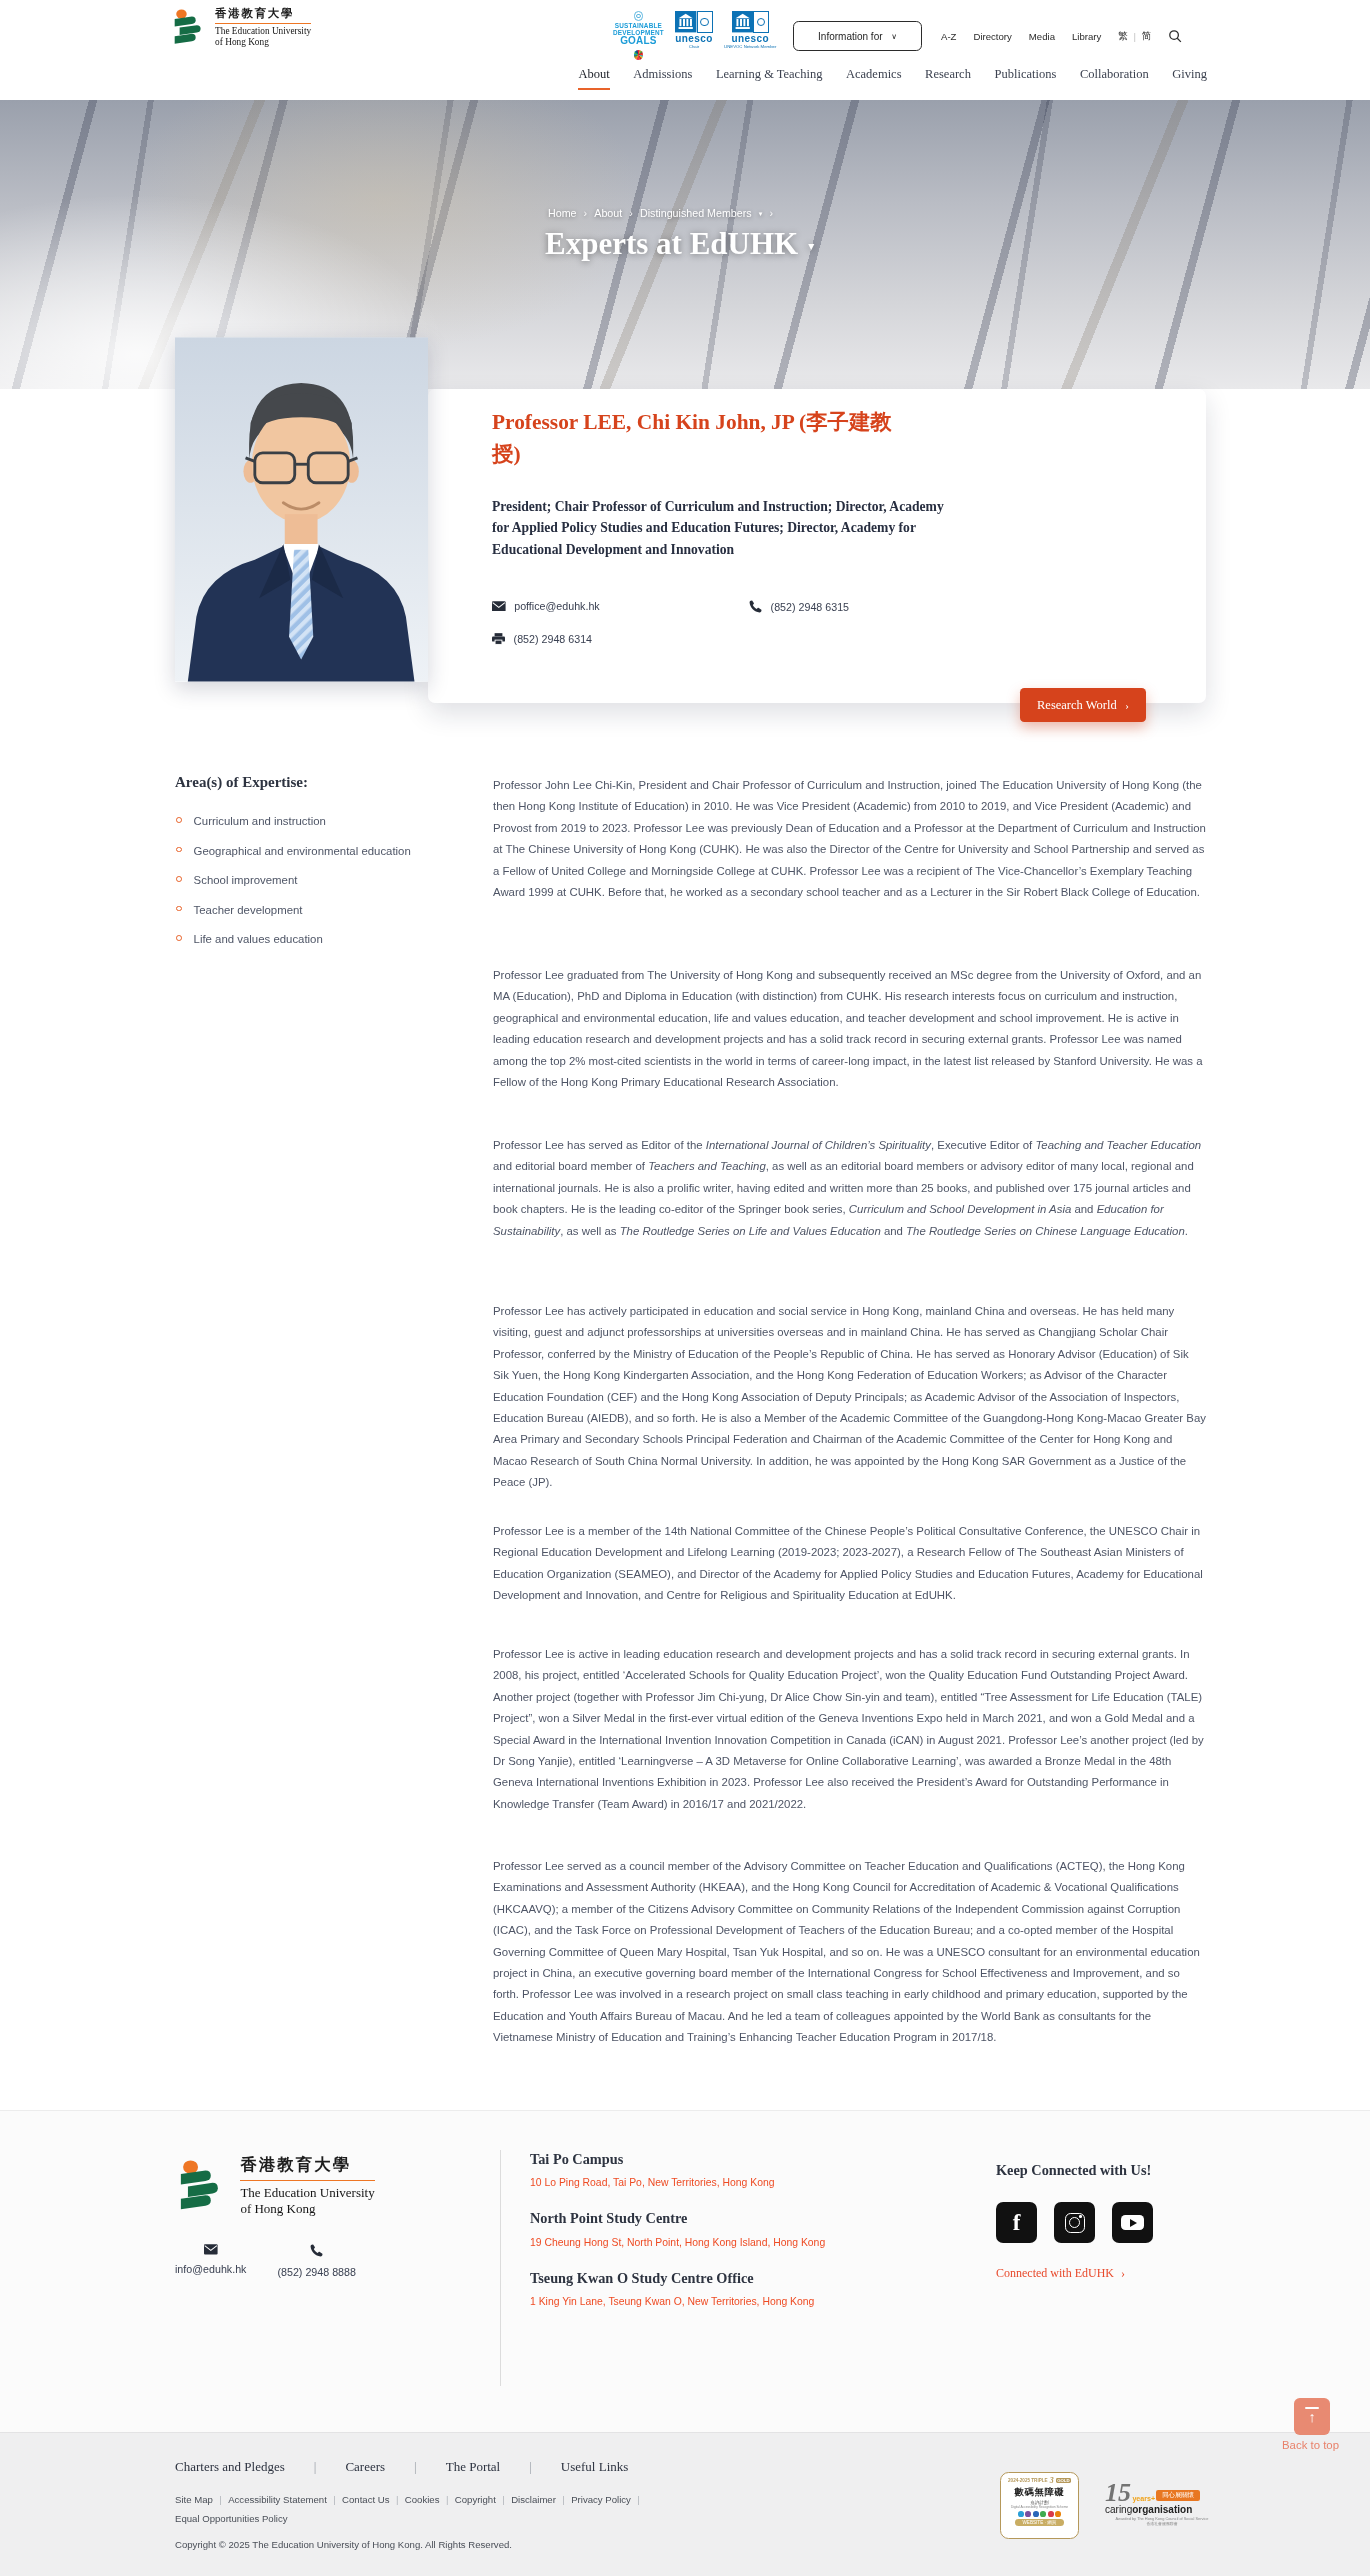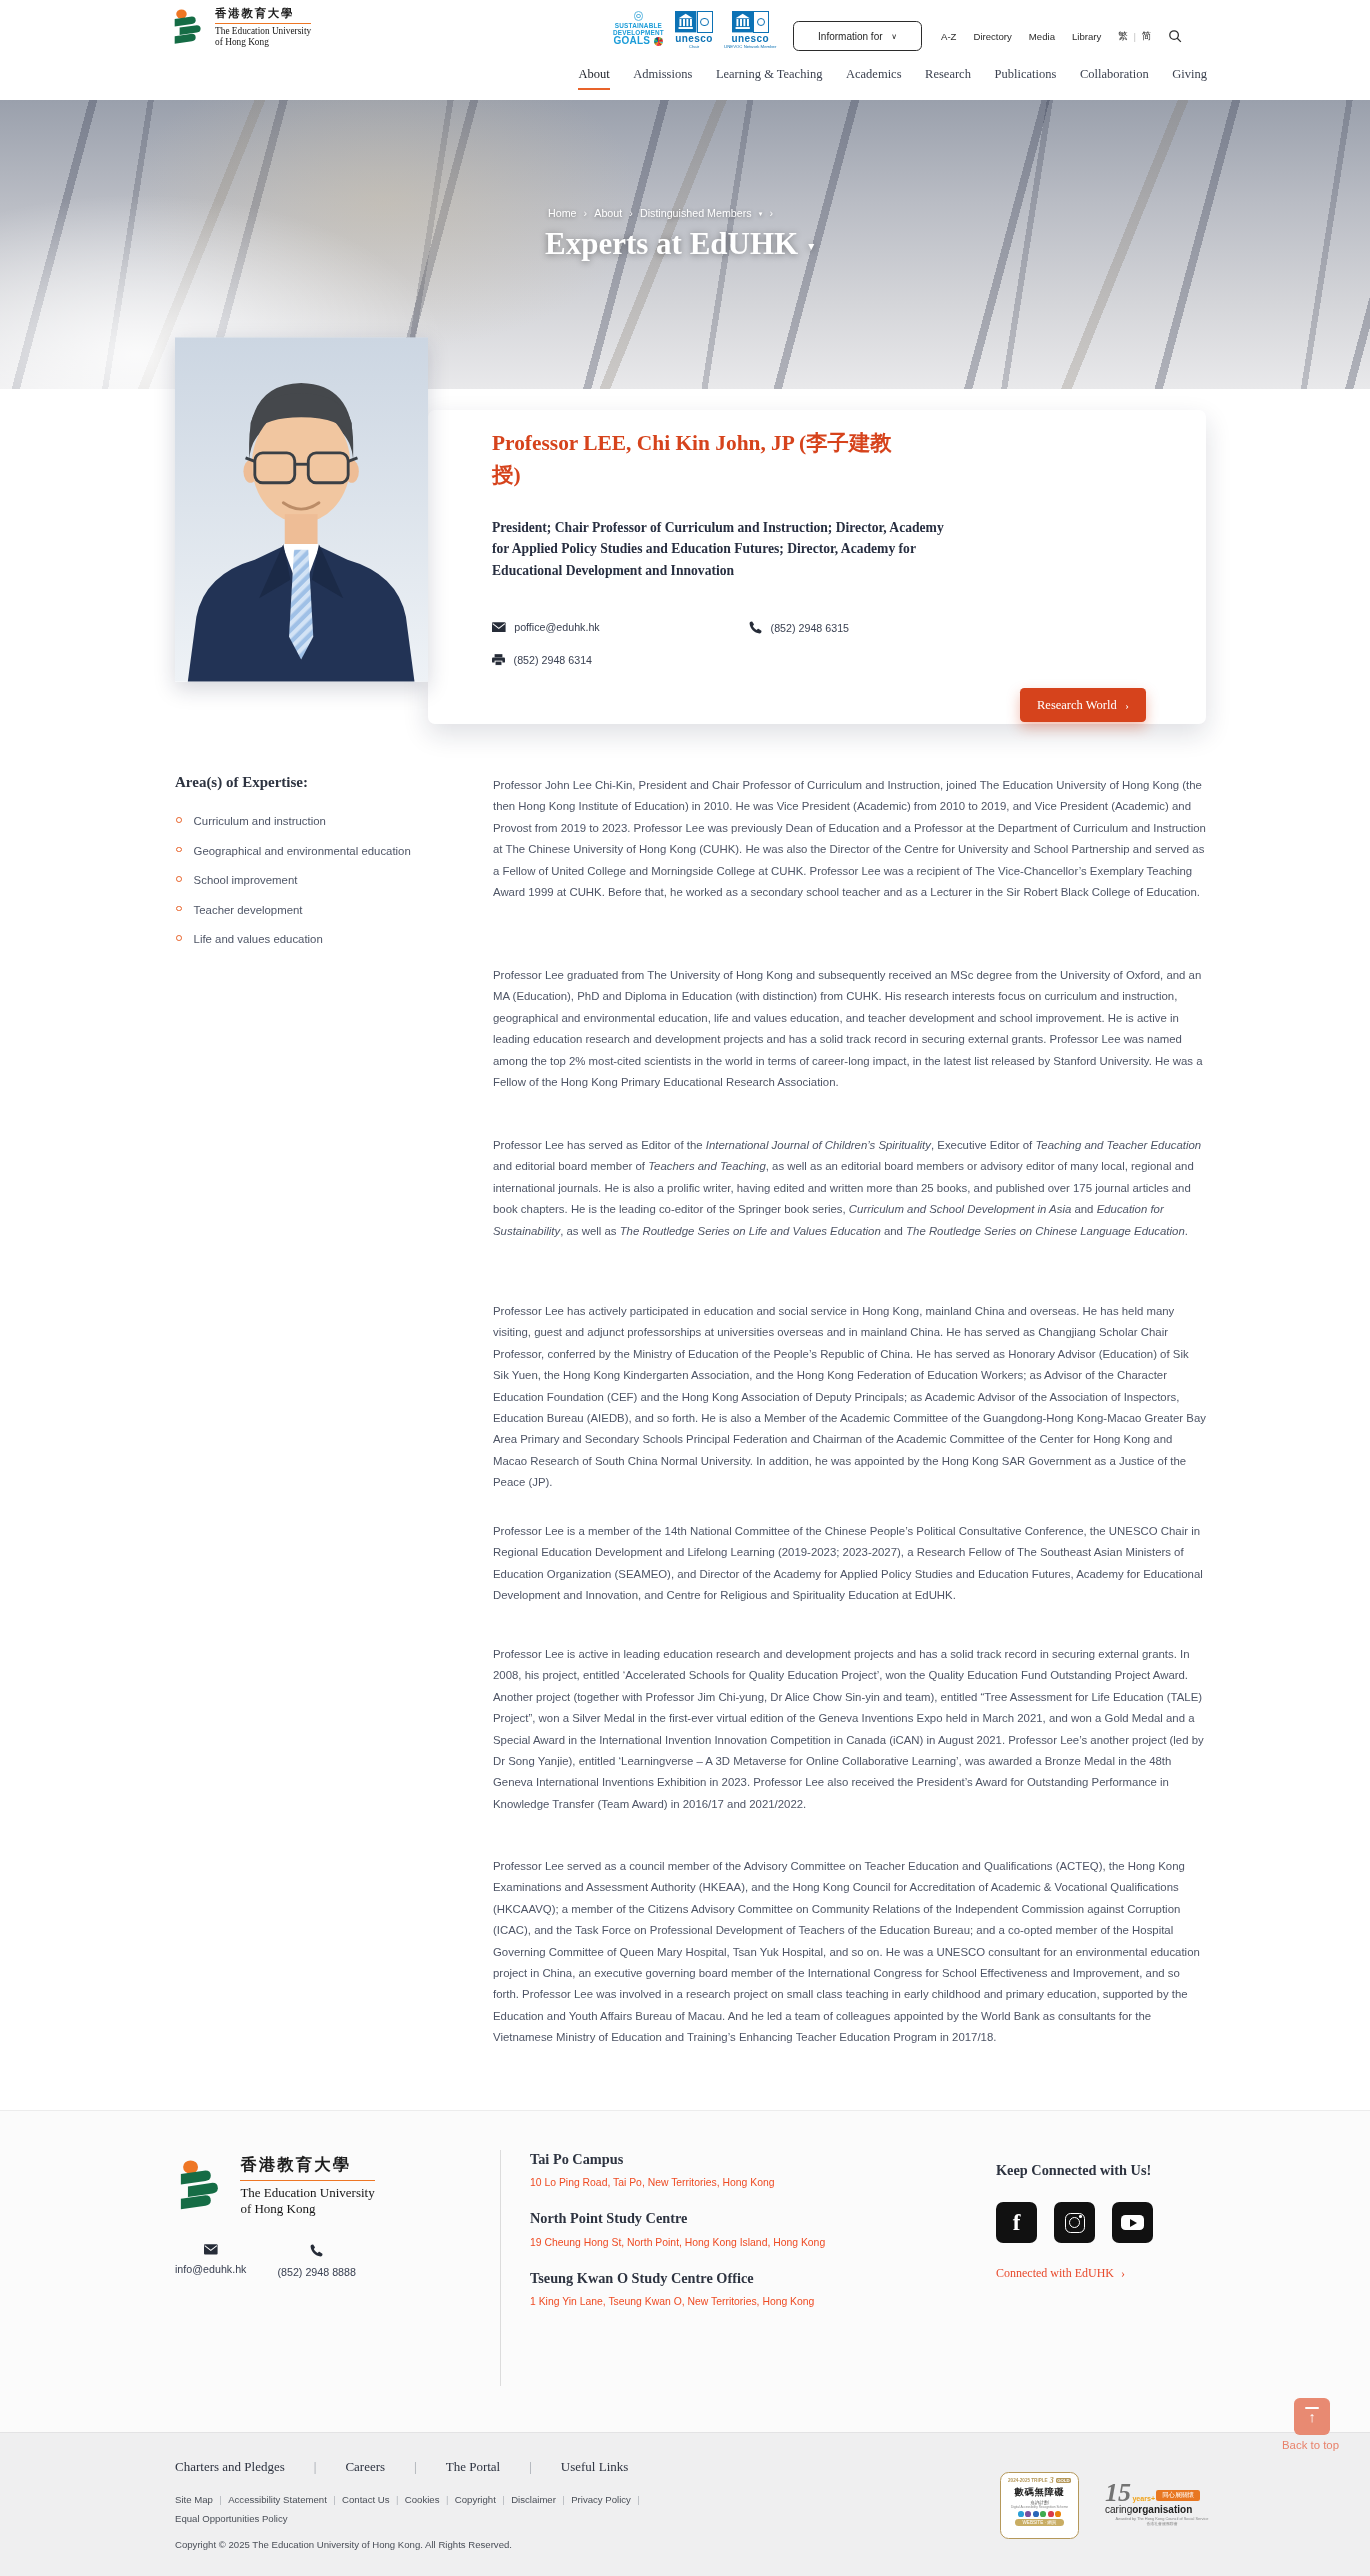--- a/index.html
+++ b/index.html
@@ -14,21 +14,21 @@
   .logo-icon { width:37px; height:36px; }
   .logo-text .cn { font-size:11.4px; font-weight:700; color:#1d1d1d; letter-spacing:1.8px; white-space:nowrap; }
   .logo-text .rule { height:1.4px; background:#ee7624; margin:2.1px 0 2.1px; }
   .logo-text .en { font-family:"Liberation Serif","DejaVu Serif",serif; font-size:9.3px; color:#141414; line-height:10.7px; white-space:nowrap; }
 
   .partners { position:absolute; left:613px; top:11.4px; display:flex; gap:11.4px; align-items:flex-start; }
   .sdg { display:flex; flex-direction:column; align-items:center; }
   .un-emblem { width:9.3px; height:9.3px; border:1.1px solid #5db6e0; border-radius:50%; margin-bottom:1.4px; position:relative; }
   .un-emblem::before { content:""; position:absolute; inset:1.4px; border:0.7px solid #5db6e0; border-radius:50%; }
   .sdg-l { color:#1b9cd8; font-weight:800; font-size:6.4px; line-height:7.1px; letter-spacing:0.2px; }
-  .sdg-goals { display:flex; align-items:center; gap:4px; }
+  .sdg-goals { display:flex; align-items:center; gap:4px;flex-direction:column; }
   .sdg-goals .sdg-l { font-size:10px; line-height:10px; }
   .sdg-wheel { width:9.3px; height:9.3px; border-radius:50%;
       background:conic-gradient(#e5243b,#dda63a,#4c9f38,#c5192d,#ff3a21,#26bde2,#fcc30b,#a21942,#fd6925,#dd1367,#fd9d24,#bf8b2e,#3f7e44,#0a97d9,#56c02b,#00689d,#19486a,#e5243b); }
   .un-badge { display:flex; flex-direction:column; align-items:center; }
   .un-top { display:flex; }
   .un-side { width:15.7px; height:21.4px; background:#fff; border:0.7px solid #0c72b5; display:flex; align-items:center; justify-content:center; }
   .un-side .glyph { width:8.6px; height:8.6px; border:1.1px solid #0c72b5; border-radius:50%; }
   .un-word { color:#0c72b5; font-weight:800; font-size:10px; letter-spacing:0.4px; line-height:11.4px; }
   .un-sub { color:#0c72b5; font-size:4.3px; line-height:5.7px; }
 
@@ -61,21 +61,21 @@
   .breadcrumb .sep { opacity:.9; }
   .breadcrumb .caret { font-size:7.1px; }
   .hero-title { position:absolute; left:545px; top:126px; display:flex; align-items:center; gap:10px; color:#fff;
       font-family:"Liberation Serif","DejaVu Serif",serif; font-size:31px; text-shadow:0 1.4px 7.1px rgba(0,0,0,.4); }
   .hero-title .caret { font-size:12px; margin-top:5.7px; }
 
   
   .profile-photo { position:absolute; left:175px; top:337px; width:253px; height:345px; z-index:6;
       box-shadow:0 7.1px 20px rgba(20,30,60,.18); }
   .profile-photo svg { display:block; width:253px; height:345px; }
-  .profile-card { position:absolute; left:428px; top:410px; width:778px; height:314px; background:#fff;
+  .profile-card { position:absolute; left:428px; top:389px; width:778px; height:314px; background:#fff;
       border-radius:7.1px; box-shadow:0 10px 27px rgba(20,30,60,.14); z-index:4; }
   .profile-name { position:absolute; left:64px; top:17px; width:428px; font-family:"Liberation Serif","DejaVu Serif",serif;
       font-weight:600; font-size:21.4px; line-height:32px; color:#d6431c; }
   .profile-position { position:absolute; left:64px; top:107px; width:457px; font-family:"Liberation Serif","DejaVu Serif",serif;
       font-weight:700; font-size:13.6px; line-height:21.4px; color:#272e40; }
   .contact-item { position:absolute; display:flex; gap:8.6px; align-items:center; font-size:10.7px; color:#3a4152; }
   .contact-item svg { flex:0 0 auto; }
   .c-email { left:64px; top:211px; }
   .c-phone { left:321px; top:211px; }
   .c-fax   { left:64px; top:244px;align-items:flex-end; }

